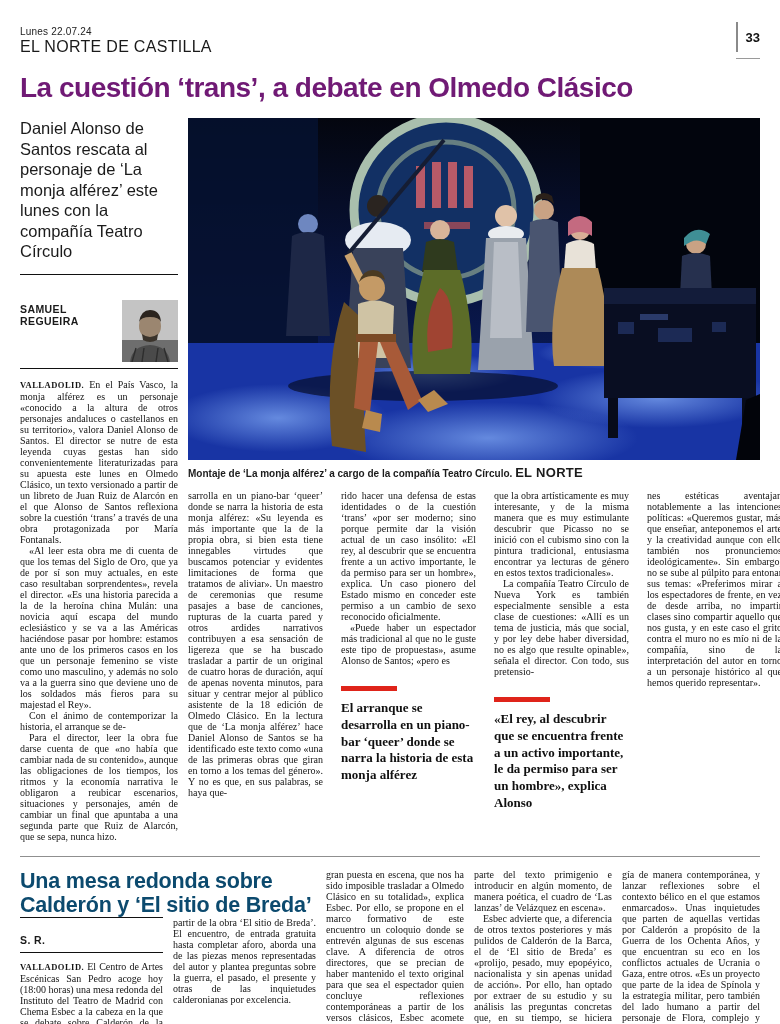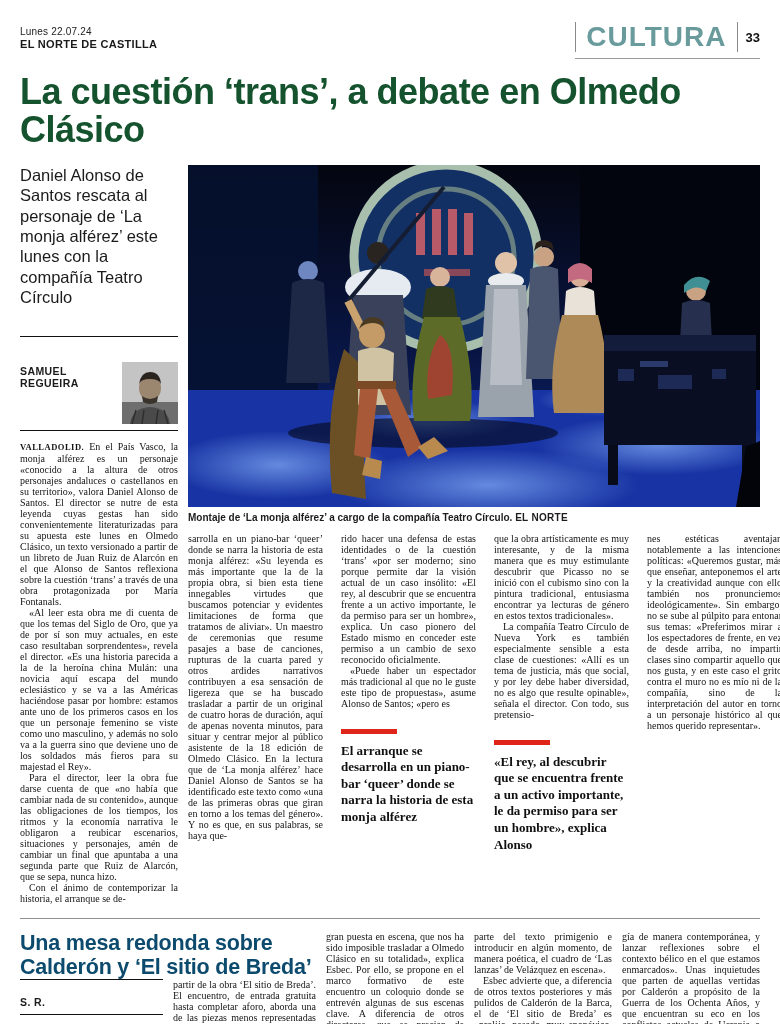--- a/index.html
+++ b/index.html
@@ -8,53 +8,53 @@
     width:780px; height:1024px; overflow:hidden;
     font-family:"Liberation Sans", sans-serif;
     color:#1a1a1a;
   }
   .page { padding:22px 20px 0 20px; }
 
   
   .topbar { display:flex; justify-content:space-between; align-items:flex-start; }
   .mast { line-height:1.15; padding-top:4px; }
   .mast .date { font-size:10px; color:#222; letter-spacing:.2px; }
-  .mast .name { font-size:11px; font-weight:bold; letter-spacing:.3px;text-align:right; }
+  .mast .name { font-size:16px; font-weight:normal; letter-spacing:.3px;text-align:right; }
   .section-box { display:flex; align-items:center; border-bottom:1px solid #9a9a9a; padding-bottom:6px; }
   .vbar { width:1px; height:30px; background:#8a8a8a; }
   .section-name {
     font-size:28px; font-weight:bold; letter-spacing:1px;
     color:#699b9c; padding:0 10px; line-height:1;
   }
   .page-num { font-size:13px; font-weight:bold; padding-left:8px; color:#111; }
 
   
   h1.headline {
-    font-size:36px; letter-spacing:-0.5px; font-weight:bold; color:#14532d;
+    font-size:28px; letter-spacing:-0.5px; font-weight:bold; color:#701a75;
     margin:14px 0 16px 0; line-height:1.05;
   }
 
   
   .main { display:flex; gap:10px; }
   .rail { width:158px; flex:0 0 158px; }
-  .standfirst { font-size:16.5px; line-height:1.24; color:#1b1b1b; margin-bottom:28px; }
+  .standfirst { font-size:16.5px; line-height:1.24; color:#1b1b1b; margin-bottom:12px; }
   .byline-block { border-top:1.5px solid #111; border-bottom:1.5px solid #111;
     display:flex; justify-content:space-between; align-items:flex-start; padding-top:25px; margin-bottom:10px; }
   .byline-name { font-size:10.5px; font-weight:bold; letter-spacing:.4px; padding-top:3px; }
   .portrait { width:56px; height:62px; flex:0 0 56px; margin-bottom:6px; }
 
   .serif, .serif p { font-family:"Liberation Serif", serif; font-size:10px; line-height:11px;
     text-align:justify; color:#141414; hyphens:auto; }
   .serif p + p { text-indent:9px; }
   .dateline { font-size:8.5px; letter-spacing:.5px; font-weight:bold; }
 
   .right-area { flex:1; }
   .photo-wrap { width:572px; height:342px; overflow:hidden; background:#071233; }
   .caption { font-size:10px; font-weight:600; color:#1c1c1c; padding:5px 0 10px 0; }
-  .caption .credit { font-size:10px; font-weight:bold; letter-spacing:.3px;text-align:center; }
+  .caption .credit { font-size:13px; font-weight:bold; letter-spacing:.3px;text-align:center; }
 
   .cols { display:flex; gap:18px; }
   .col { width:135px; flex:0 0 135px; }
 
   .pullquote { margin-top:20px; }
   .pq-bar { width:56px; height:5px; margin-bottom:9px; }
   .pq-text { font-family:"Liberation Serif", serif; font-weight:bold;
     font-size:13px; line-height:1.28; color:#101010; text-align:left; }
 
   
@@ -73,21 +73,20 @@
 
 <div class="page">
 
   <div class="topbar">
     <div class="mast">
       <div class="date">Lunes 22.07.24</div>
       <div class="name">EL NORTE DE CASTILLA</div>
     </div>
     <div class="section-box">
       <div class="vbar"></div>
-      <div class="section-name" style="color: rgb(105, 155, 156);">CULTURA</div>
       <div class="vbar"></div>
       <div class="page-num">33</div>
     </div>
   </div>
 
   <h1 class="headline">La cuestión ‘trans’, a debate en Olmedo Clásico</h1>
 
   <div class="main">
 
     <div class="rail">
@@ -102,22 +101,22 @@
             <path d="M10 62 l4-14 M20 62 l2-14 M34 62 l2 -14 M46 62 l-4-14" stroke="#2d2d2d" stroke-width="1.4" fill="none"></path>
             <ellipse cx="28" cy="26" rx="11" ry="13" fill="#9b8670"></ellipse>
             <path d="M17 22 q2-12 11-12 q10 0 11 12 q-2-5 -11-5 q-9 0 -11 5z" fill="#2b241e"></path>
             <path d="M20 34 q8 6 16 0 l-1 6 q-7 4 -14 0 z" fill="#3a332b"></path>
           </svg>
         </div>
       </div>
       <div class="serif">
         <p><span class="dateline">VALLADOLID.</span> <span>En el País Vasco, la monja alférez es un personaje «conocido a la altura de otros personajes andaluces o castellanos en su territorio», valora Daniel Alonso de Santos. El director se nutre de esta leyenda cuyas gestas han sido convenientemente literaturizadas para su apuesta este lunes en Olmedo Clásico, un texto versionado a partir de un libreto de Juan Ruiz de Alarcón en el que Alonso de Santos reflexiona sobre la cuestión ‘trans’ a través de una obra protagonizada por María Fontanals.</span></p>
         <p>«Al leer esta obra me di cuenta de que los temas del Siglo de Oro, que ya de por sí son muy actuales, en este caso resultaban sorprendentes», revela el director. «Es una historia parecida a la de la heroína china Mulán: una novicia aquí escapa del mundo eclesiástico y se va a las Américas haciéndose pasar por hombre: estamos ante uno de los primeros casos en los que un personaje femenino se viste como uno masculino, y además no solo va a la guerra sino que deviene uno de los soldados más fieros para su majestad el Rey».</p>
+        <p>Con el ánimo de contemporizar la historia, el arranque se de-</p>
         <p>Para el director, leer la obra fue darse cuenta de que «no había que cambiar nada de su contenido», aunque las obligaciones de los tiempos, los ritmos y la economía narrativa le obligaron a reubicar escenarios, situaciones y personajes, amén de cambiar un final que apuntaba a una segunda parte que Ruiz de Alarcón, que se sepa, nunca hizo.</p>
-        <p>Con el ánimo de contemporizar la historia, el arranque se de-</p>
       </div>
     </div>
 
     <div class="right-area">
       <div class="photo-wrap">
         <svg width="572" height="342" viewBox="0 0 572 342">
           <defs>
             <linearGradient id="wall" x1="0" y1="0" x2="0" y2="1">
               <stop offset="0" stop-color="#04060f"></stop>
                 <stop offset="1" stop-color="#0c2270"></stop>

